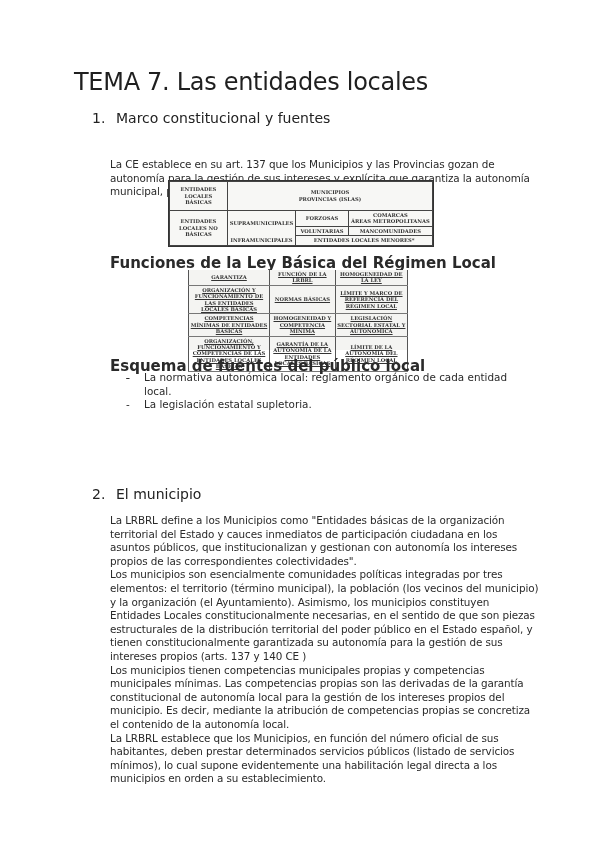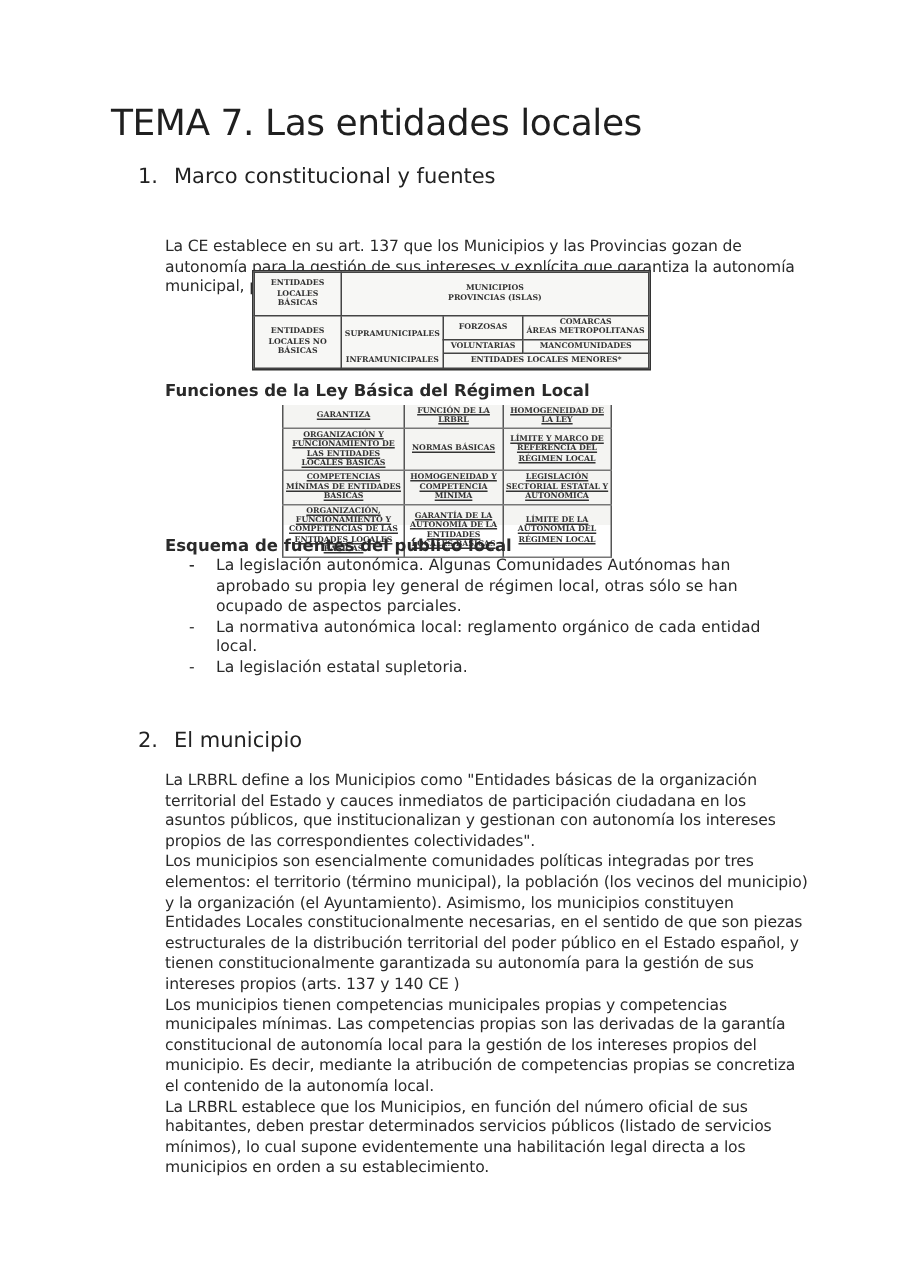--- a/index.html
+++ b/index.html
@@ -5,21 +5,21 @@
   html, body { margin:0; padding:0; background:#ffffff; }
   body { width:600px; height:848px; position:relative; overflow:hidden;
          font-family:"DejaVu Sans", sans-serif; color:#222; }
   .page { position:absolute; left:0; top:0; width:600px; height:848px; }
   h1 { position:absolute; left:74px; top:68px; margin:0; font-weight:400;
        font-size:24px; letter-spacing:-0.3px; color:#1f1f1f; white-space:nowrap;text-align:right; }
   .sec-head { position:absolute; font-size:14px; color:#222; white-space:nowrap; }
   .sec-head .num { display:inline-block; width:24px; }
   .para { position:absolute; left:110px; width:430px; font-size:10.4px; line-height:13.6px;
           color:#2a2a2a; margin:0; letter-spacing:-0.1px; }
-  .subhead { position:absolute; left:110px; font-size:11px; font-weight:700; color:#2a2a2a; white-space:nowrap; }
+  .subhead { position:absolute; left:110px; font-size:15px; font-weight:700; color:#2a2a2a; white-space:nowrap; }
   ul.dash { position:absolute; left:110px; top:371px; width:420px; margin:0; padding:0; list-style:none;
             font-size:10.4px; line-height:13.6px; color:#2a2a2a; }
   ul.dash li { position:relative; padding-left:34px; }
   ul.dash li .dash-mark { position:absolute; left:16px; top:0; }
   
   .scan { position:absolute; border:1.5px solid #333; background:#f7f7f5; font-family:"DejaVu Serif", serif;
           font-weight:700; color:#333; font-size:5.2px; text-transform:uppercase; filter:blur(0.25px); }
   .scan table { width:100%; height:100%; border-collapse:collapse; }
   .scan td { border:1px solid #444; text-align:center; vertical-align:middle; padding:1px; line-height:6.4px; }
   .scan2 { border:none; background:#f4f4f2; }
@@ -96,21 +96,21 @@
         <td><span>Límite de la autonomía del régimen local</span></td>
       </tr>
     </tbody>
       </table>
   </div>
 
   <div class="subhead" style="top:357px;">Esquema de fuentes del público local</div>
 
   <ul class="dash">
     <li><span class="dash-mark">-</span></li>
-    <li><span class="dash-mark">-</span><span>La legislación autonómica. Algunas Comunidades Autónomas han aprobado su propia ley general de régimen local, otras sólo se han ocupado de aspectos parciales.</span></li>
+    <li><span class="dash-mark">-</span></li>
     <li><span class="dash-mark">-</span><span>La normativa autonómica local: reglamento orgánico de cada entidad local.</span></li>
     <li><span class="dash-mark">-</span><span>La legislación estatal supletoria.</span></li>
   </ul>
 
   <div class="sec-head" style="left:92px; top:486px;">
     <span class="num">2.</span><span>El municipio</span>
   </div>
 
   <div class="para" style="top:514px;">
     <div>La LRBRL define a los Municipios como "Entidades básicas de la organización territorial del Estado y cauces inmediatos de participación ciudadana en los asuntos públicos, que institucionalizan y gestionan con autonomía los intereses propios de las correspondientes colectividades".</div>

